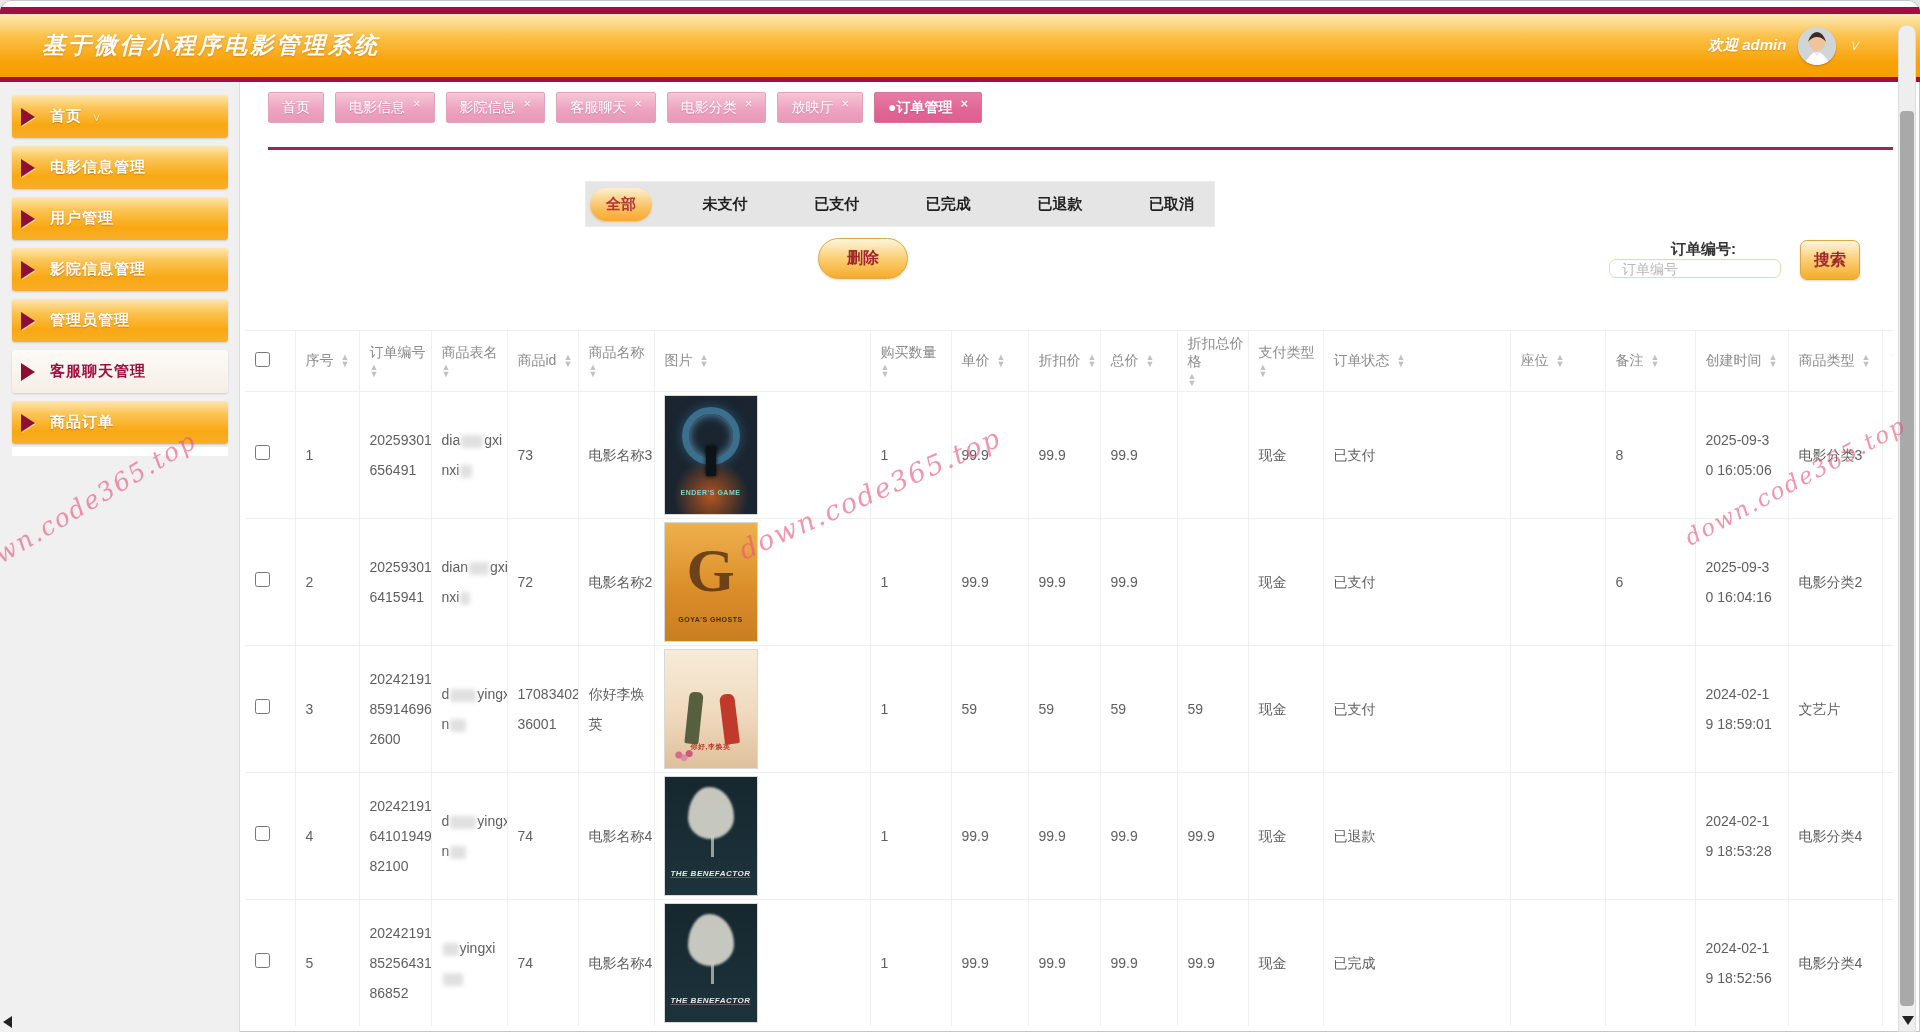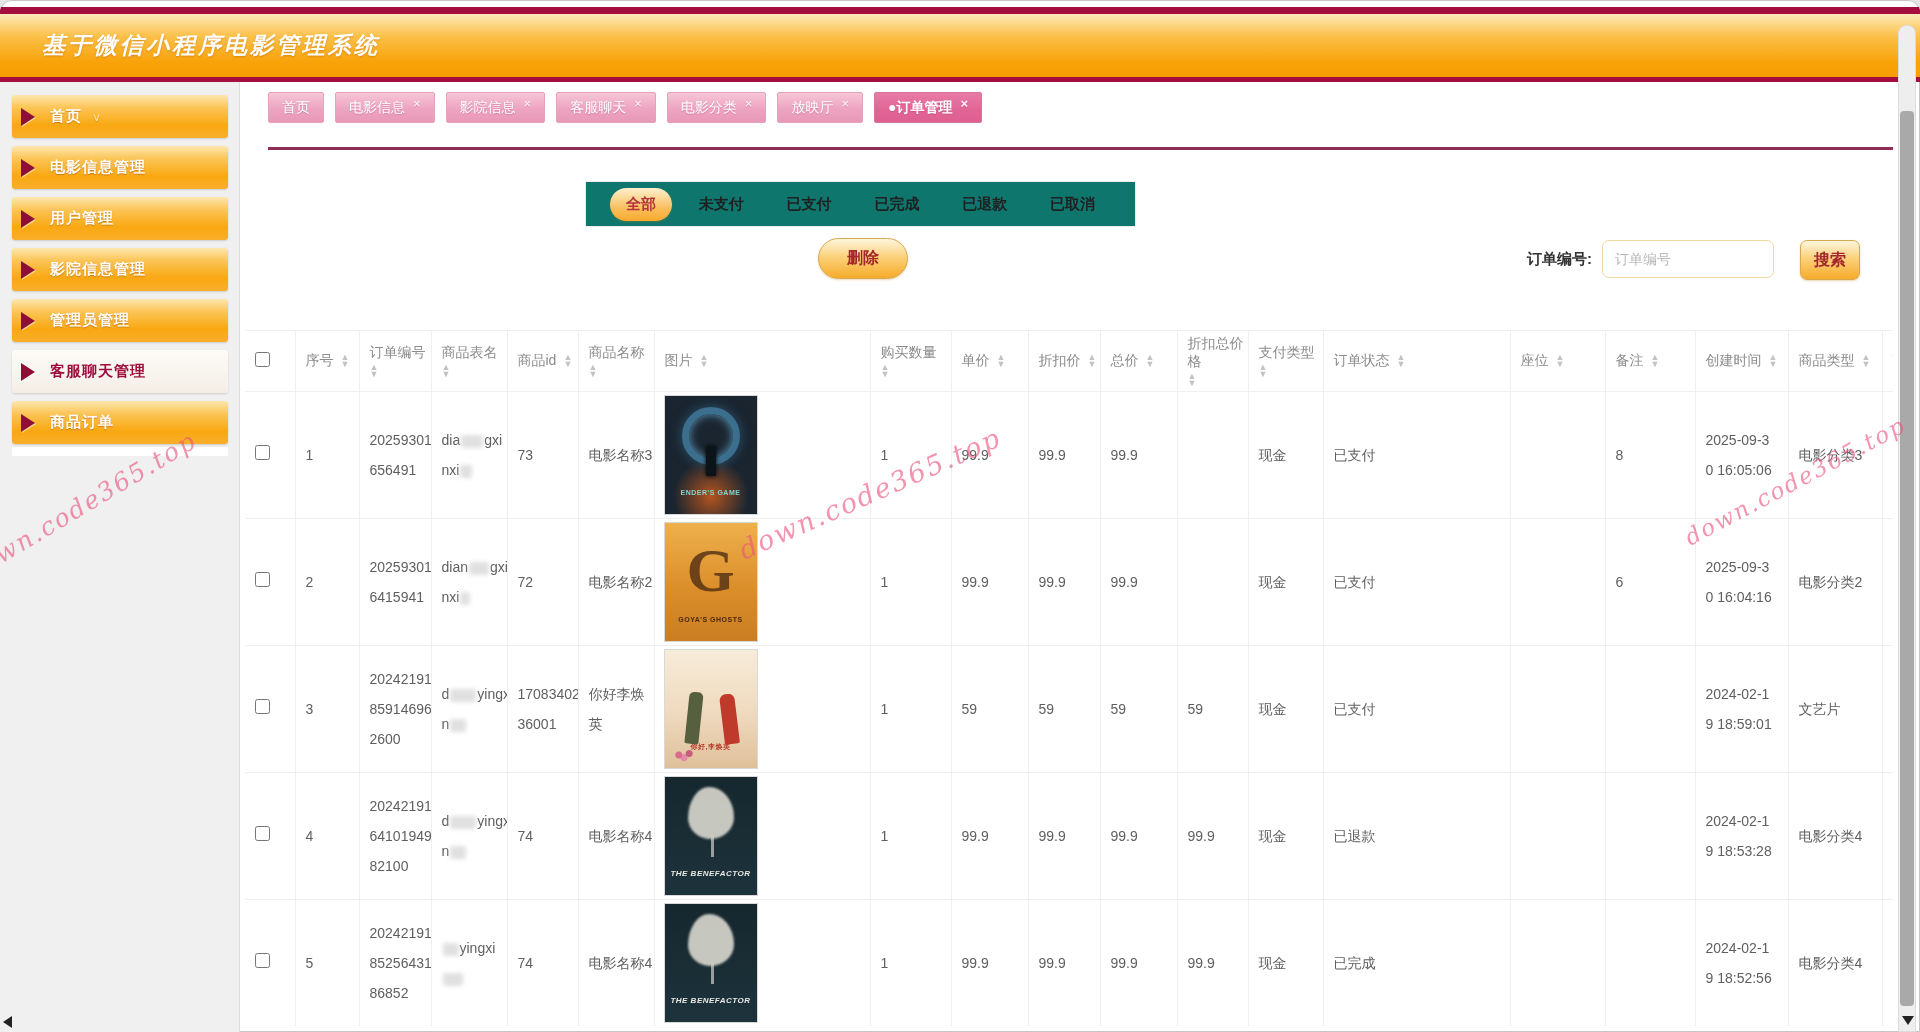--- a/index.html
+++ b/index.html
@@ -30,29 +30,29 @@
 
   
   .tabbar { position:absolute; left:268px; top:92px; display:flex; gap:11px; }
   .tab { height:31px; padding:0 13px; display:flex; align-items:center; color:#fff; font-size:14px; cursor:pointer; border:1px solid #e4a2bd; border-radius:2px;
     background:linear-gradient(180deg,#f6c6d7 0%,#eda4c0 55%,#e998b8 100%); text-shadow:0 1px 1px rgba(170,60,110,.35); }
   .tab .close::after { content:"×"; margin-left:8px; font-size:13px; position:relative; top:-5px; opacity:.95; }
   .tab.active { background:linear-gradient(180deg,#e87ba6 0%,#e06595 60%,#dd5f91 100%); border-color:#d4759a; font-weight:bold; }
   .main-divider { position:absolute; left:268px; top:147px; width:1625px; height:3px; background:#8e2d55; }
 
   
-  .filterbar { position:absolute; left:585px; top:181px; width:551px; height:46px; border:1px solid #ececec; background:#0f766e; display:flex; align-items:center; justify-content:space-between; padding:0 24px; }
+  .filterbar { position:absolute; left:585px; top:181px; width:630px; height:46px; border:1px solid #ececec; background:#e5e5e5; display:flex; align-items:center; justify-content:space-between; padding:0 4px; }
   .filter-item { font-size:15px; color:#1f1f1f; font-weight:bold; cursor:pointer; padding:7px 16px; }
   .filter-item.active { background:linear-gradient(180deg,#fdf0cd 0%,#f9bc57 65%,#f7aa2e 100%); color:#b5333a; border-radius:17px; box-shadow:0 1px 2px rgba(200,130,20,.35); }
 
   
   .btn { display:flex; align-items:center; justify-content:center; cursor:pointer; color:#a3252e; font-weight:bold;
     background:linear-gradient(180deg,#fdf5dd 0%,#fbd27c 45%,#f6ab2a 100%); border:1px solid #d7a94f; box-shadow:0 1px 2px rgba(190,120,10,.3); }
   .delete-btn { position:absolute; left:818px; top:238px; width:90px; height:41px; border-radius:21px; font-size:16px; }
-  .search-group { position:absolute; left:1500px; top:240px; width:380px; height:38px; display:flex; align-items:center; }
+  .search-group { position:absolute; left:1500px; top:240px; width:380px; height:38px; display:flex; align-items:center;flex-direction:column; }
   .search-label { font-size:15px; font-weight:bold; color:#333; width:92px; text-align:right; }
   .search-input { margin-left:10px; width:172px; height:38px; border:1px solid #f0d6a0; border-radius:7px; padding:0 12px; font-size:14px; color:#555; outline:none; }
   .search-input::placeholder { color:#b9b9b9; }
   .search-btn { position:absolute; right:20px; top:0; width:60px; height:40px; border-radius:7px; font-size:16px; }
 
   
   .table-wrap { position:absolute; left:245px; top:330px; width:1648px; height:696px; overflow:hidden; }
   table { border-collapse:collapse; table-layout:fixed; width:1697px; }
   th, td { border:1px solid #efefef; border-left:none; font-weight:normal; text-align:left; padding:4px 0 4px 10px; vertical-align:middle; overflow:hidden; }
   thead tr { height:60px; }
@@ -75,21 +75,21 @@
   .poster.enders .fig { position:absolute; left:50%; top:42%; transform:translateX(-50%); width:10px; height:30px; background:#0c1319; border-radius:3px 3px 0 0; box-shadow:0 0 4px #000; }
   .poster.enders .cap { color:#7fd4cf; }
   .poster.goya { background:linear-gradient(180deg,#eeb04c 0%,#d98c28 60%,#c97e22 100%); }
   .poster.goya .g { position:absolute; left:50%; top:40%; transform:translate(-50%,-50%); font-family:"Liberation Serif",serif; font-size:62px; font-weight:bold; color:#5a3414; opacity:.85; }
   .poster.goya .cap { color:#4a2a10; }
   .poster.himom { background:linear-gradient(180deg,#f7ecd9 0%,#efd9bd 55%,#dfc09b 100%); }
   .poster.himom .p1 { position:absolute; left:22px; bottom:24px; width:14px; height:52px; background:#56603f; border-radius:5px 5px 2px 2px; transform:rotate(6deg); }
   .poster.himom .p2 { position:absolute; right:20px; bottom:24px; width:15px; height:50px; background:#bf3a2b; border-radius:6px 6px 2px 2px; transform:rotate(-7deg); }
   .poster.himom .fl { position:absolute; left:6px; bottom:6px; width:26px; height:14px; background:radial-gradient(circle at 30% 50%, #d86a8a 0 3px, transparent 4px),radial-gradient(circle at 70% 40%, #c95b7c 0 3px, transparent 4px),radial-gradient(circle at 50% 70%, #e08aa4 0 3px, transparent 4px); }
   .poster.himom .cap { color:#b5392a; }
-  .poster.benefactor { background:linear-gradient(180deg,#16272e 0%,#1d333c 100%); }
+  .poster.benefactor { background:linear-gradient(180deg,#16272e 0%,#1d333c 100%);text-decoration:underline; }
   .poster.benefactor .face { position:absolute; left:50%; top:10px; transform:translateX(-50%); width:46px; height:52px; background:#d9d8cf; border-radius:46% 54% 50% 50%/60% 58% 42% 40%; filter:blur(1px); opacity:.9; }
   .poster.benefactor .drip { position:absolute; left:50%; top:58px; width:3px; height:22px; background:#cfcec6; opacity:.7; }
   .poster.benefactor .cap { color:#e8e8e4; font-size:8px; font-style:italic; }
 
   
   .wm { position:absolute; font-family:"DejaVu Serif",serif; font-style:italic; color:rgba(235,82,124,.62); letter-spacing:2px; pointer-events:none; white-space:nowrap; z-index:5; }
   .wm1 { left:-52px; top:492px; font-size:25px; transform:rotate(-31deg); }
   .wm2 { left:728px; top:478px; font-size:27px; transform:rotate(-24deg); }
   .wm3 { left:1672px; top:468px; font-size:23px; transform:rotate(-28deg); }
 
@@ -101,20 +101,33 @@
 </style>
 </head>
 <body>
 
 <div class="window">
 
   <div class="bar-top"></div>
 
   <header class="app-header">
     <div class="app-title">基于微信小程序电影管理系统</div>
+    <div class="header-right">
+      <span class="welcome">欢迎 admin</span>
+      <span class="avatar">
+        <svg width="38" height="38" viewBox="0 0 38 38">
+          <rect width="38" height="38" fill="#d2d5d7"></rect>
+          <circle cx="19" cy="16" r="8" fill="#f0c39b"></circle>
+          <path d="M10 15 Q13 5 19 5 Q25 5 28 15 Q24 10 19 10 Q14 10 10 15 Z" fill="#3a2b28"></path>
+          <path d="M6 38 Q12 25 19 25 Q26 25 32 38 Z" fill="#fdfdfd"></path>
+          <path d="M16 25 L19 29 L22 25 Z" fill="#e8e8e8"></path>
+        </svg>
+      </span>
+      <span class="chevron">∨</span>
+    </div>
   </header>
 
   <div class="bar-divider"></div>
 
   <aside class="sidebar" id="sidebar">
       <div class="side-item has-chevron" style="top: 13px;">
     <span class="tri"></span>
     <span class="lbl">首页</span>
   </div>
       <div class="side-item" style="top: 115px;">

